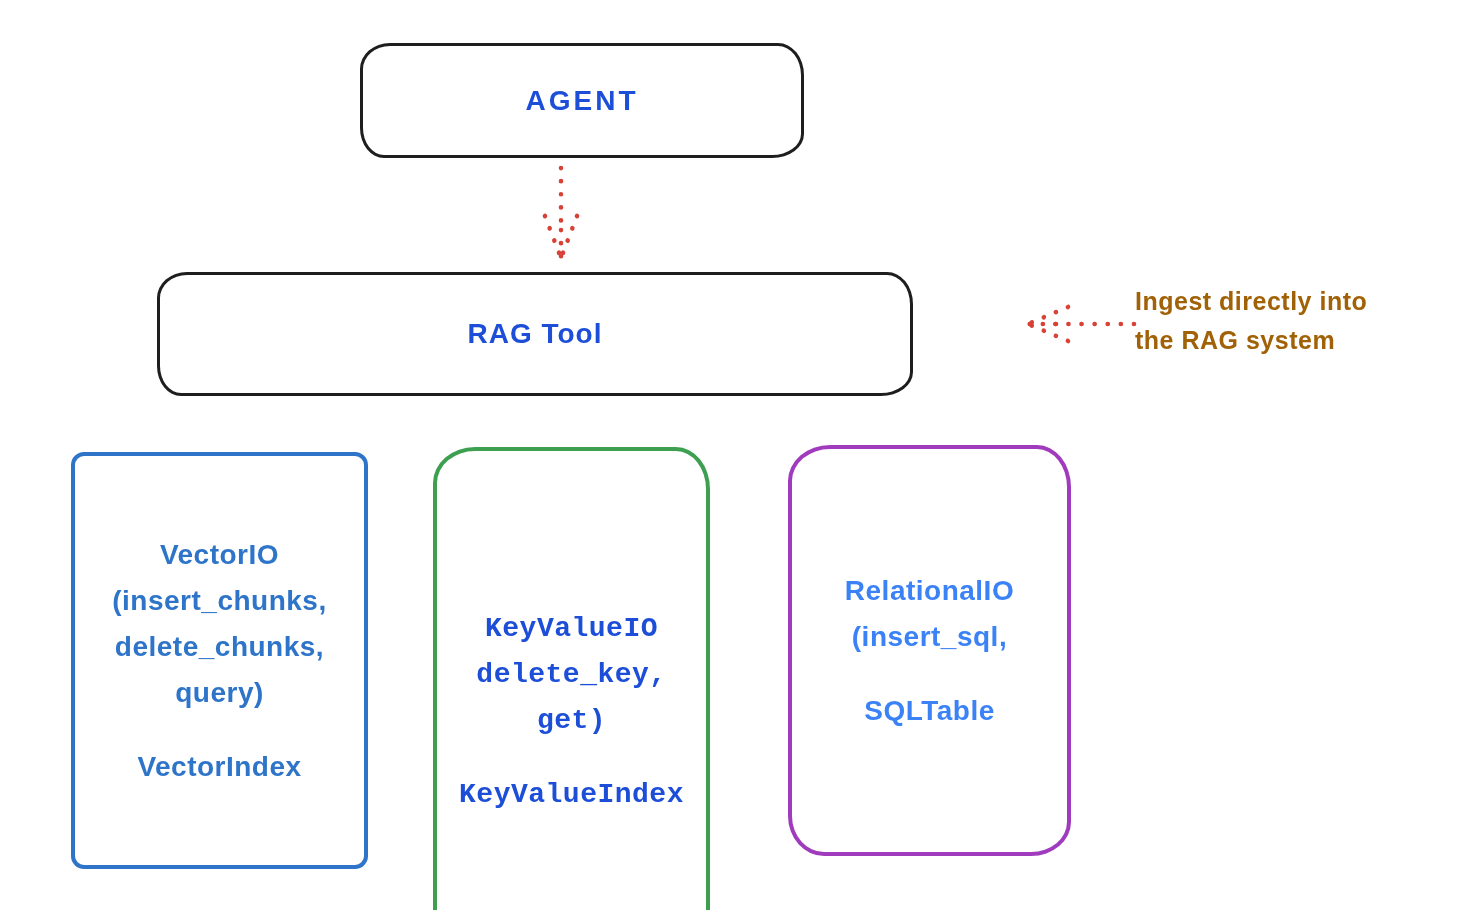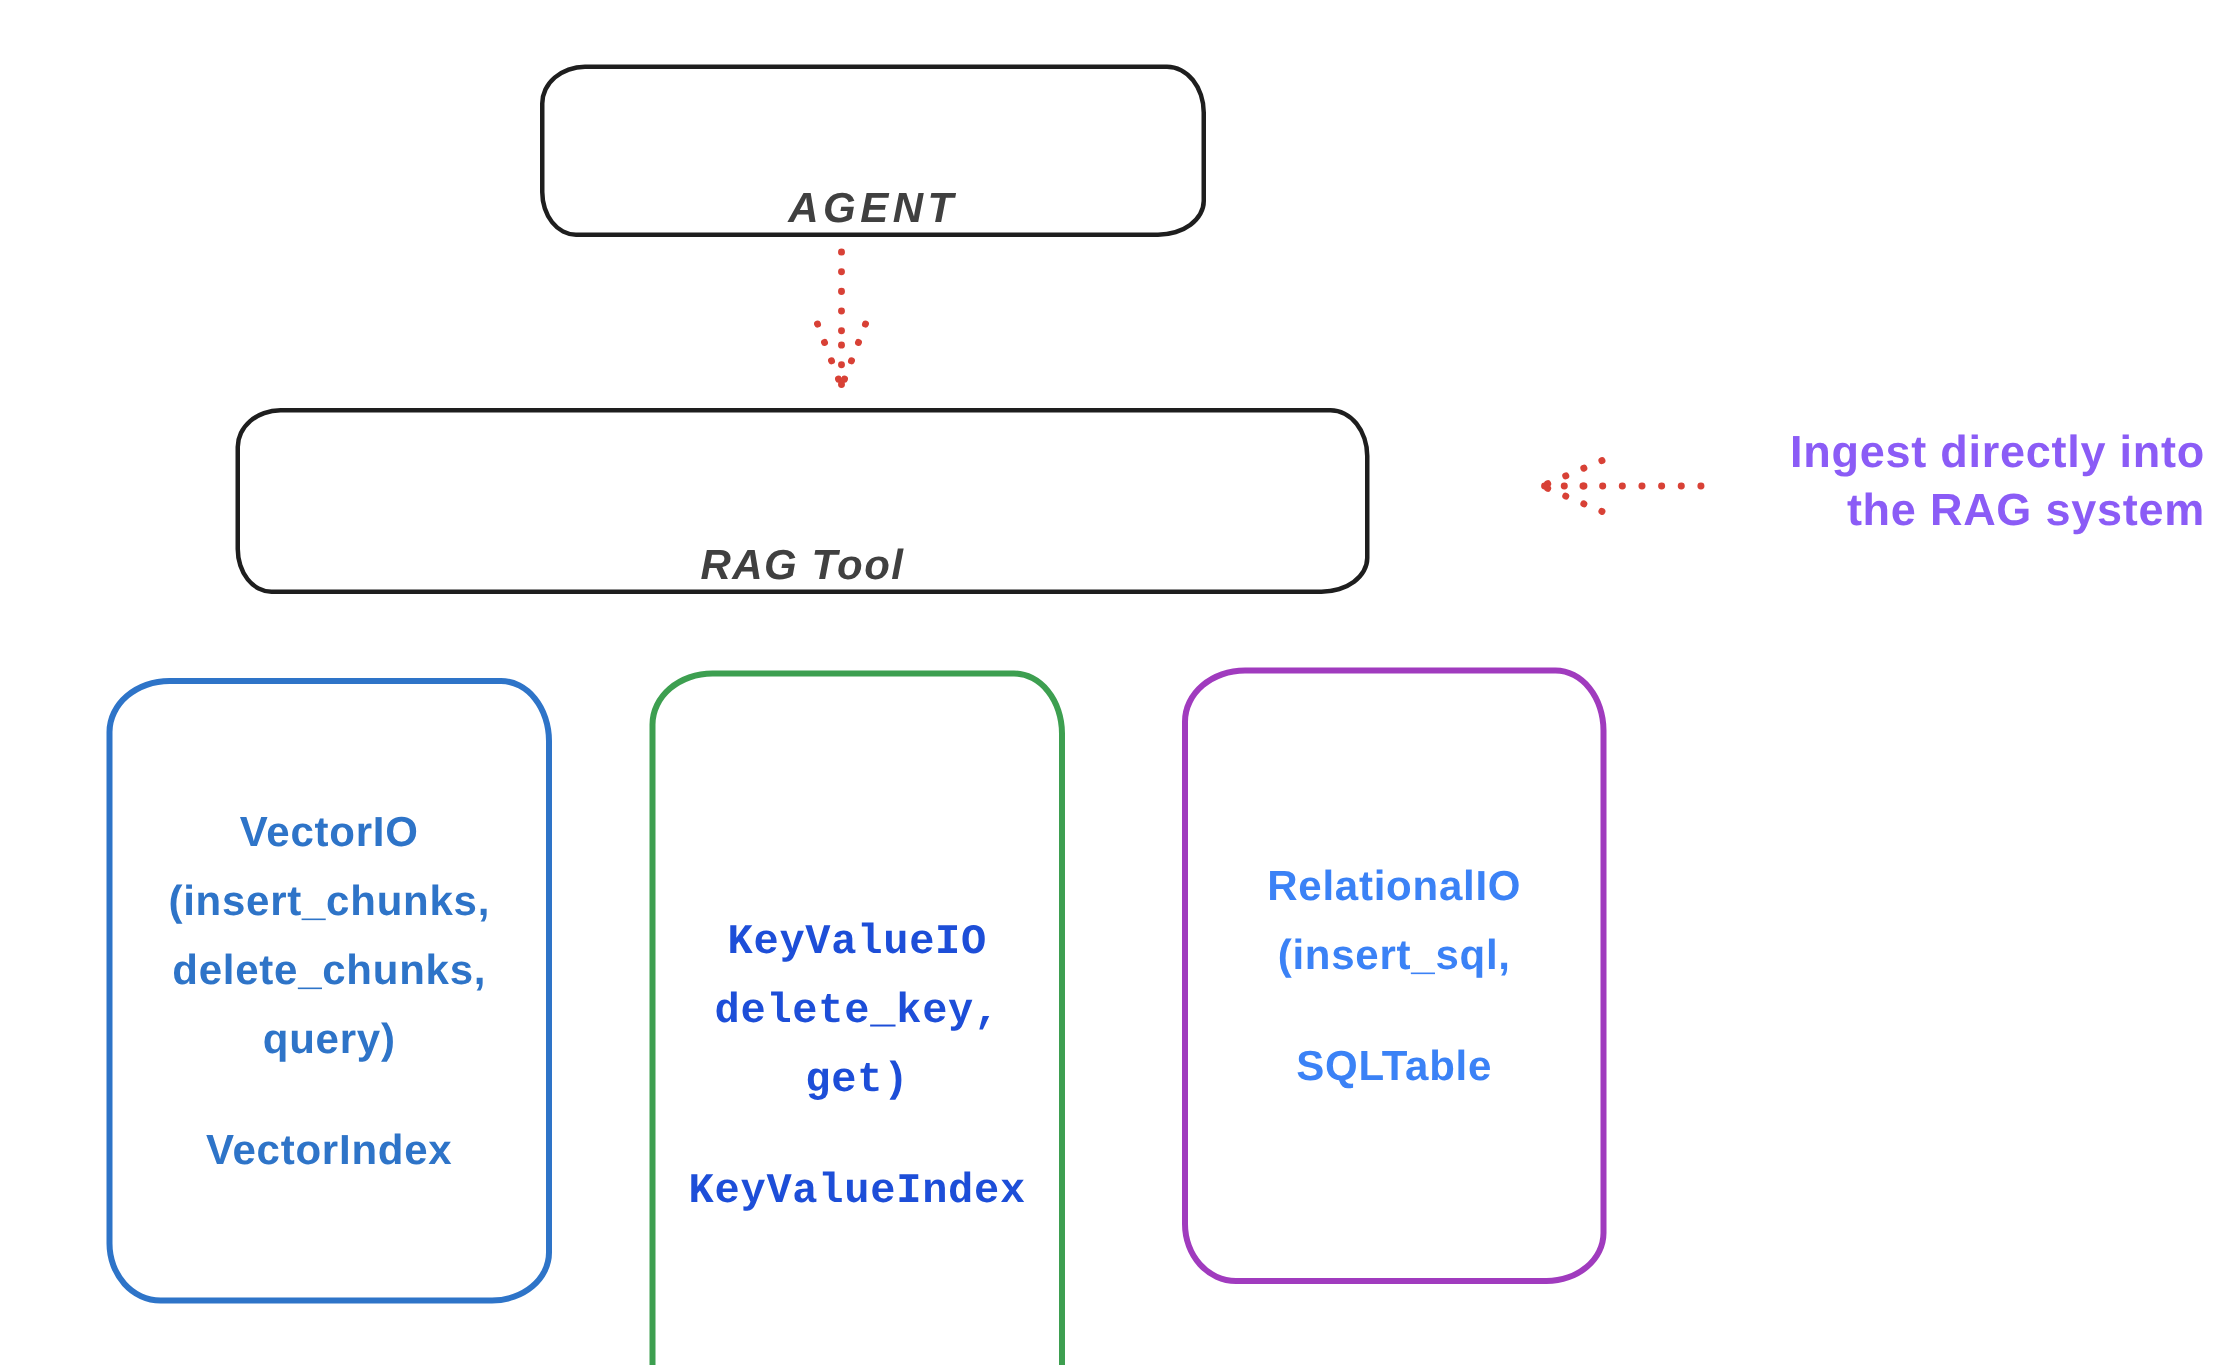--- a/index.html
+++ b/index.html
@@ -15,25 +15,24 @@
     overflow: hidden;
     font-family: "Liberation Sans", "DejaVu Sans", sans-serif;
     font-weight: 700;
   }
   .node {
     position: absolute;
     background: #ffffff;
     border: 3.5px solid #1e1e1e;
     border-radius: 30px 26px 32px 24px / 26px 32px 24px 30px;
     display: flex;
-    align-items: flex-end;
+    align-items: center;
     justify-content: center;
-    color: #404040;
+    color: #1d4ed8;
     box-sizing: border-box;
-    font-style: italic;
   }
   .agent-box {
     left: 360px; top: 43px;
     width: 444px; height: 115px;
     font-size: 28px;
     letter-spacing: 3px;
   }
   .rag-box {
     left: 157px; top: 272px;
     width: 756px; height: 124px;
@@ -42,23 +41,23 @@
   }
   .arrow {
     position: absolute;
   }
   .arrow-down { left: 540px; top: 164px; }
   .arrow-left { left: 1022px; top: 300px; }
   .annotation {
     position: absolute;
     left: 1135px; top: 282px;
     width: 335px;
-    text-align: right;
-    color: #8b5cf6;
-    font-size: 30px;
+    text-align: left;
+    color: #a16207;
+    font-size: 25px;
     line-height: 39px;
     letter-spacing: 0.5px;
   }
   .io-box {
     position: absolute;
     background: #ffffff;
     border-width: 4px;
     border-style: solid;
     border-radius: 42px 34px 40px 36px / 36px 42px 34px 40px;
     display: flex;
@@ -70,20 +69,21 @@
     line-height: 46px;
     letter-spacing: 0.5px;
     box-sizing: border-box;
   }
   .io-box .spacer { height: 28px; }
   .box-vector {
     left: 71px; top: 452px;
     width: 297px; height: 417px;
     border-color: #2e74c8;
     color: #2e74c8;
+    border-radius: 13px;
   }
   .box-keyvalue {
     left: 433px; top: 447px;
     width: 277px; height: 529px;
     border-color: #3d9f50;
     color: #1d4ed8;
     font-family: Liberation Mono, monospace;
   }
   .box-relational {
     left: 788px; top: 445px;

